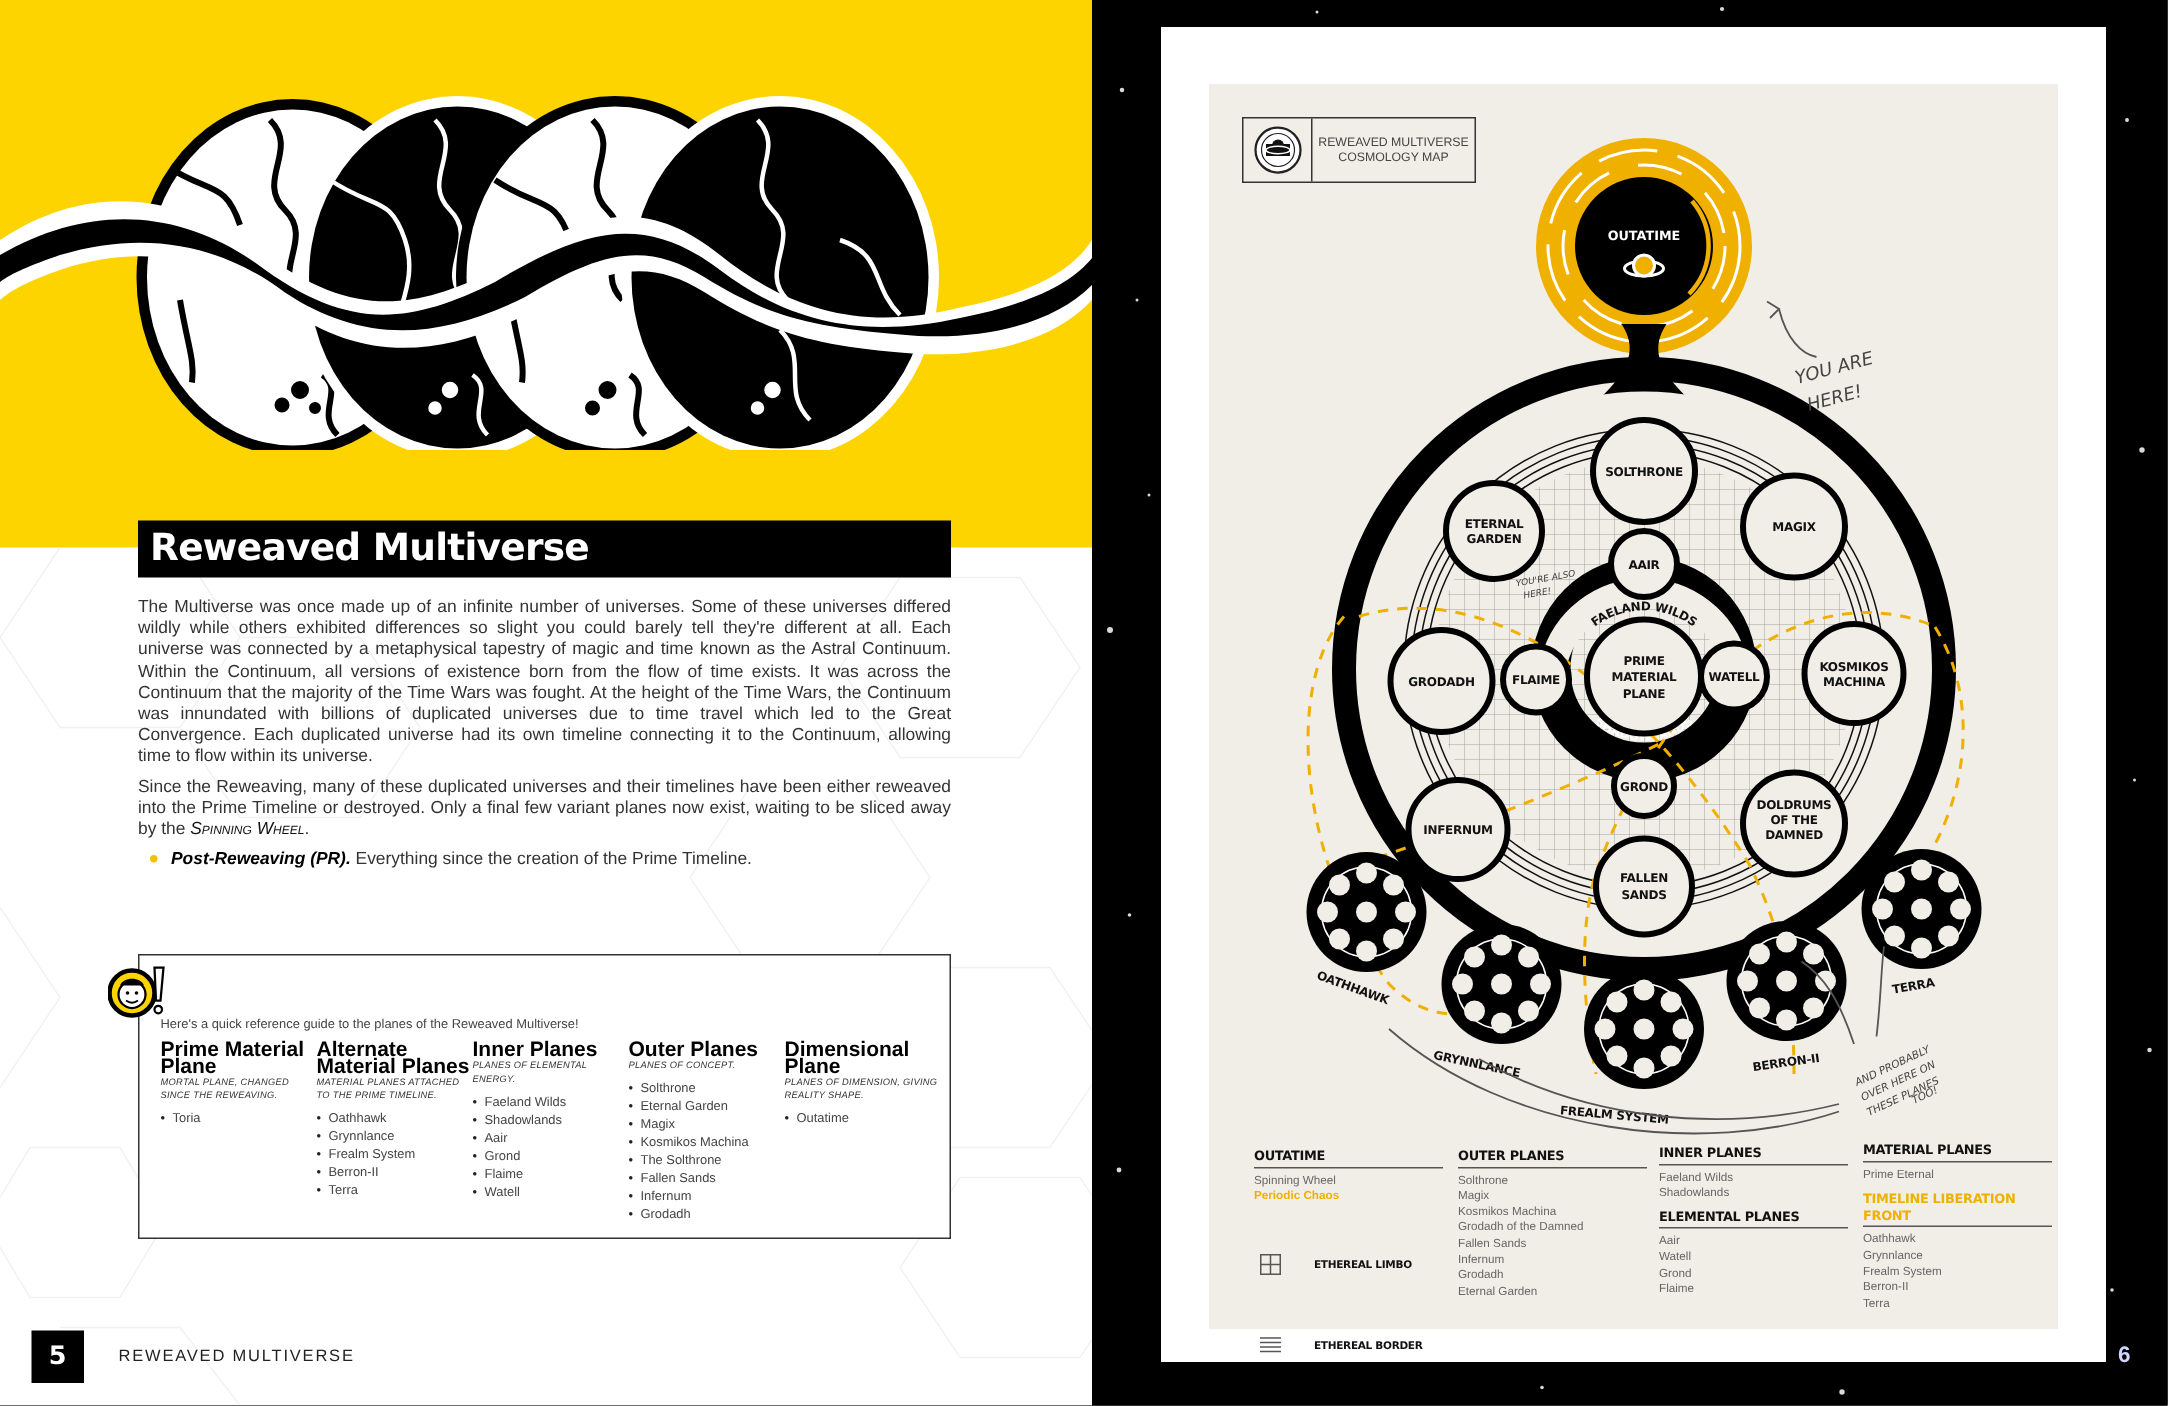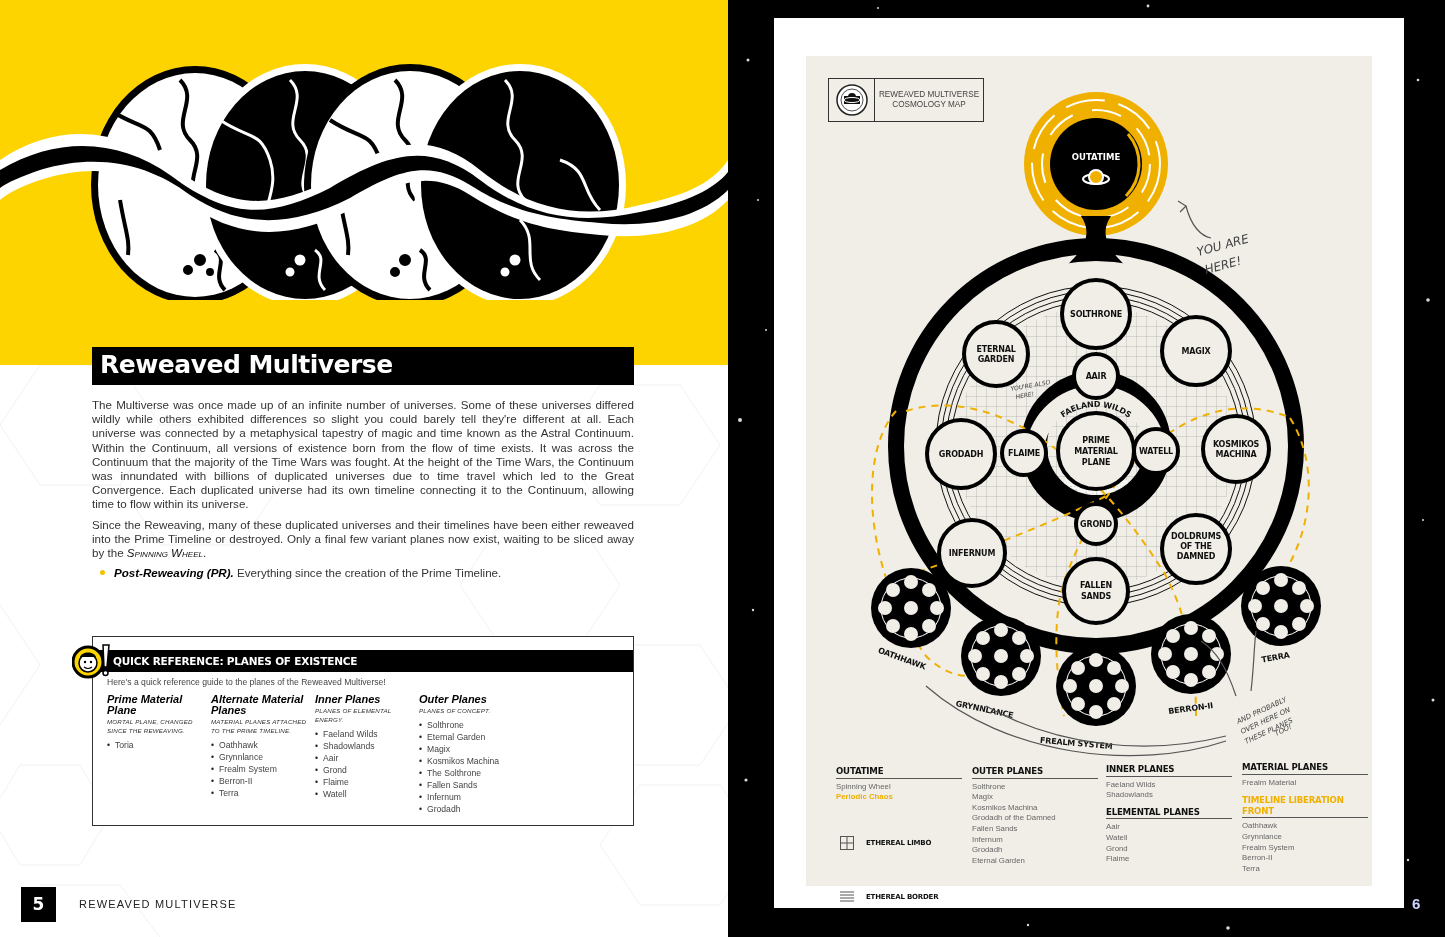--- a/index.html
+++ b/index.html
@@ -21,21 +21,21 @@
   .ages li { position: relative; padding-left: 14px; margin-bottom: 7px; text-align: left; }
   .ages li .dot { position: absolute; left: 0; top: 4px; width: 5px; height: 5px; border-radius: 50%; background: #f2c200; }
   .ages li b { font-style: italic; color: #000; }
 
   .qr-box { position: absolute; left: 92px; top: 636px; width: 542px; height: 190px; border: 1px solid #333; background: #fff; }
   .qr-header { position: absolute; left: 0; top: 13px; width: 540px; height: 22px; background: #000; color: #fff; font-weight: bold; font-size: 10.5px; padding: 5px 0 0 20px; font-family: "DejaVu Sans", sans-serif; letter-spacing: -0.2px; }
   .qr-icon { position: absolute; left: 72px; top: 643px; width: 40px; height: 36px; }
   .qr-intro { position: absolute; left: 14px; top: 40px; font-size: 8.6px; color: #444; }
   .qr-cols { position: absolute; left: 14px; top: 57px; width: 520px; display: flex; }
   .qr-col { width: 104px; font-size: 8.6px; color: #444; }
-  .qr-col h4 { font-size: 11px; font-style: italic; color: #000; line-height: 11px; font-weight: bold; }
+  .qr-col h4 { font-size: 14px; color: #000; line-height: 11px; font-weight: bold; }
   .qr-col .sub { font-size: 6.2px; font-variant: small-caps; font-style: italic; text-transform: uppercase; color: #333; line-height: 9px; margin: 1px 0 4px 0; letter-spacing: 0.2px; }
   .qr-col ul { list-style: none; margin-left: 0; }
   .qr-col li { line-height: 12px; padding-left: 0; }
   .qr-col li::before { content: "\2022"; margin-right: 5px; color: #222; }
 
   .page-num { position: absolute; left: 21px; top: 887px; width: 35px; height: 35px; background: #000; color: #fff; font-weight: bold; font-size: 17px; text-align: center; line-height: 35px; font-family: "DejaVu Sans", sans-serif; }
   .footer-title { position: absolute; left: 79px; top: 898px; font-size: 11px; letter-spacing: 1.2px; color: #222; }
 
   
   .right-page { position: absolute; left: 728px; top: 0; width: 717px; height: 937px; background: #000; overflow: hidden; }
@@ -45,21 +45,21 @@
   .map-svg { position: absolute; left: 0; top: 0; width: 566px; height: 830px; }
 
   .map-title-box { position: absolute; left: 22px; top: 22px; width: 156px; height: 44px; border: 1px solid #333; display: flex; }
   .map-title-seal { width: 46px; border-right: 1px solid #333; display: flex; align-items: center; justify-content: center; }
   .map-title-text { flex: 1; font-size: 8.2px; color: #444; text-align: center; padding-top: 11px; line-height: 10px; }
 
   .legend { position: absolute; top: 710px; font-size: 7.8px; color: #666; line-height: 10.6px; }
   .legend h5 { font-family: "DejaVu Sans", sans-serif; font-size: 8.6px; font-weight: bold; color: #111; border-bottom: 1px solid #555; padding-bottom: 1px; margin-bottom: 3px; width: 126px; letter-spacing: -0.2px; }
   .legend .hl { color: #f0b000; font-weight: bold; }
   .legend h5.hl { color: #f0b000; }
-  .legend-key { position: absolute; font-size: 7px; font-weight: bold; color: #111; font-family: "DejaVu Sans", sans-serif; display: flex; align-items: center; gap: 12px; letter-spacing: -0.2px; }
+  .legend-key { position: absolute; font-size: 7px; font-weight: bold; color: #111; font-family: "DejaVu Sans", sans-serif; display: flex; align-items: center; gap: 22px; letter-spacing: -0.2px; }
 
   .right-page-num { position: absolute; left: 684px; top: 895px; color: #cfd6ff; font-size: 15px; font-weight: bold; }
 
   .node-label { font-family: "DejaVu Sans", sans-serif; font-weight: bold; fill: #111; letter-spacing: -0.2px; }
 </style>
 </head>
 <body>
 
 <div class="left-page">
   <div class="yellow-band"></div>
@@ -140,21 +140,20 @@
 
   <div class="body-text">
     <p>The Multiverse was once made up of an infinite number of universes. Some of these universes differed wildly while others exhibited differences so slight you could barely tell they're different at all. Each universe was connected by a metaphysical tapestry of magic and time known as the Astral Continuum. Within the Continuum, all versions of existence born from the flow of time exists. It was across the Continuum that the majority of the Time Wars was fought. At the height of the Time Wars, the Continuum was innundated with billions of duplicated universes due to time travel which led to the Great Convergence. Each duplicated universe had its own timeline connecting it to the Continuum, allowing time to flow within its universe.</p>
     <p><span>Since the Reweaving, many of these duplicated universes and their timelines have been either reweaved into the Prime Timeline or destroyed. Only a final few variant planes now exist, waiting to be sliced away by the </span><span class="smallcaps">Spinning Wheel</span><span>.</span></p>
     <ul class="ages">
       <li><span class="dot"></span><b>Post-Reweaving (PR).</b><span> Everything since the creation of the Prime Timeline.</span></li>
     </ul>
   </div>
 
   <div class="qr-box">
-    <div class="qr-header">QUICK REFERENCE: PLANES OF EXISTENCE</div>
     <div class="qr-intro">Here's a quick reference guide to the planes of the Reweaved Multiverse!</div>
     <div class="qr-cols">
       <div class="qr-col">
         <h4>Prime Material Plane</h4>
         <div class="sub">Mortal plane, changed since the Reweaving.</div>
         <ul>
             <li>Toria</li>
           </ul>
       </div>
       <div class="qr-col">
@@ -186,20 +185,27 @@
         <ul>
           <li>Solthrone</li>
           <li>Eternal Garden</li>
           <li>Magix</li>
           <li>Kosmikos Machina</li>
           <li>The Solthrone</li>
           <li>Fallen Sands</li>
           <li>Infernum</li>
           <li>Grodadh</li>
         </ul>
+      </div>
+      <div class="qr-col">
+        <h4>Dimensional Plane</h4>
+        <div class="sub">Planes of Dimension, giving reality shape.</div>
+        <ul>
+            <li>Outatime</li>
+          </ul>
       </div>
     </div>
   </div>
 
   <svg class="qr-icon" viewBox="0 0 40 36">
     <circle cx="16" cy="19" r="15" fill="#fdd300" stroke="#000" stroke-width="3"></circle>
     <circle cx="16" cy="20" r="9" fill="#fff" stroke="#000" stroke-width="1.5"></circle>
     <path d="M8 14 C10 8 22 8 24 14" fill="#000"></path>
     <circle cx="13" cy="19" r="1.2" fill="#000"></circle>
       <circle cx="19" cy="19" r="1.2" fill="#000"></circle>
@@ -466,21 +472,21 @@
         <div>Faeland Wilds</div>
         <div>Shadowlands</div>
         <h5 style="margin-top:6px;">ELEMENTAL PLANES</h5>
         <div>Aair</div>
         <div>Watell</div>
         <div>Grond</div>
         <div>Flaime</div>
       </div>
       <div class="legend" style="left:436px; top:706px;">
         <h5>MATERIAL PLANES</h5>
-        <div>Frealm Material</div>
+        <div>Prime Eternal</div>
         <h5 class="hl" style="margin-top:7px;">TIMELINE LIBERATION FRONT</h5>
         <div>Oathhawk</div>
         <div>Grynnlance</div>
         <div>Frealm System</div>
         <div>Berron-II</div>
         <div>Terra</div>
       </div>
 
       <div class="legend-key" style="left:34px; top:780px;">
         <svg width="14" height="14" viewBox="0 0 14 14">

